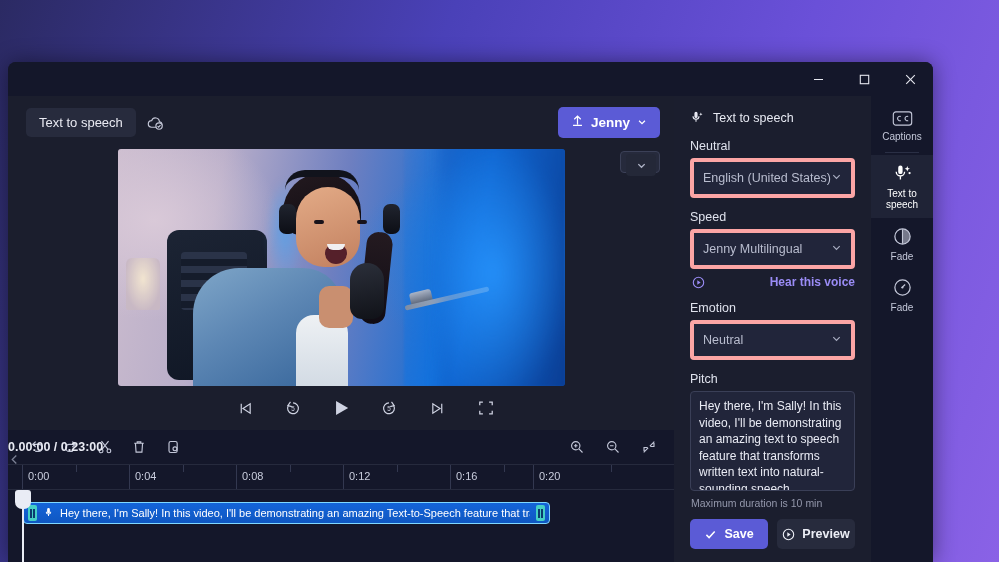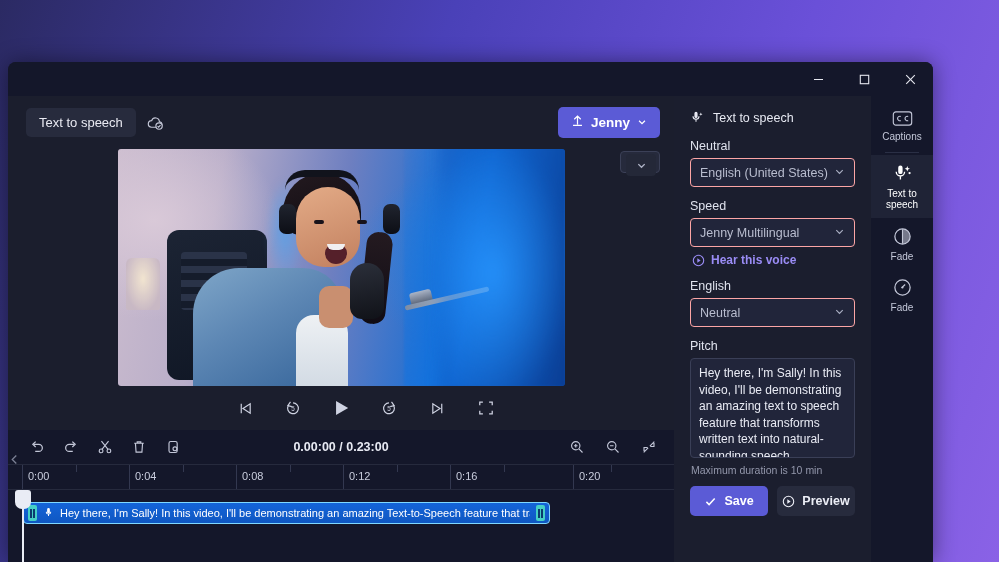--- a/index.html
+++ b/index.html
@@ -199,21 +199,21 @@
   .tl-toolbar {
     height: 34px; flex: 0 0 34px; display: flex; align-items: center;
     padding: 0 14px 0 18px; gap: 12px; position: relative;
   }
   .tl-icon {
     background: none; border: none; color: #c3c7d8; cursor: pointer;
     width: 22px; height: 22px; display: flex; align-items: center; justify-content: center;
     border-radius: 3px;
   }
   .time-readout {
-    position: absolute; left: 0; right: 0; text-align: center;
+    position: absolute; left: 0; right: 0; 
     color: #e8eaf3; font-size: 12.5px; font-weight: 600; pointer-events: none;
   }
   .tl-right { margin-left: auto; display: flex; gap: 14px; z-index: 1; }
   .ruler {
     height: 26px; flex: 0 0 26px; position: relative;
     border-bottom: 1px solid #262a3d; border-top: 1px solid #262a3d;
   }
   .tick { position: absolute; top: 0; height: 100%; border-left: 1px solid #333850; }
   .tick.minor { height: 7px; }
   .tick span {
@@ -247,28 +247,28 @@
   .prop-panel {
     flex: 0 0 197px; background: #1b1e2e;
     padding: 14px 16px 0 16px; overflow: hidden;
     display: flex; flex-direction: column;
   }
   .prop-head { display: flex; align-items: center; gap: 8px; margin-bottom: 14px; }
   .prop-head span { color: #e7e9f2; font-size: 12.5px; }
   .field-label { color: #dfe2ed; font-size: 12.5px; margin-bottom: 5px; }
   .select {
     height: 29px; width: 100%; background: #21253a;
-    border: 1px solid #fca5a5; border-radius: 4px;
-    display: flex; align-items: center; padding: 0 9px;
+    border: 4px solid #fca5a5; border-radius: 4px;
+    display: flex; align-items: center; padding: 16px 9px;
     color: #b9bdcf; font-size: 12.5px; cursor: pointer; margin-bottom: 12px;
   }
   .select .chev { margin-left: auto; color: #a9aec2; }
   .hear-voice {
     display: flex; align-items: center; gap: 6px; color: #9a8cf5;
-    font-size: 12px; font-weight: 600; margin: -6px 0 12px 2px; cursor: pointer;
+    font-size: 12px; font-weight: 600; margin: -6px 0 12px 2px; cursor: pointer; justify-content: space-between;
   }
   .textarea {
     width: 100%; height: 100px; background: #21253a;
     border: 1px solid #3a3f57; border-radius: 4px;
     color: #e9ebf4; font-size: 12px; line-height: 16.6px;
     padding: 6px 8px; overflow: hidden; cursor: text;
     font-family: "Liberation Sans", sans-serif;
   }
   .hint { color: #9397ab; font-size: 10.5px; margin: 6px 0 10px 1px; }
   .prop-actions { display: flex; gap: 9px; }
@@ -497,21 +497,21 @@
             </div>
             <div class="tick minor" style="left: 281.5px;"></div>
             <div class="tick" style="left: 335px;">
               <span>0:12</span>
             </div>
             <div class="tick minor" style="left: 388.5px;"></div>
             <div class="tick" style="left: 442px;">
               <span>0:16</span>
             </div>
             <div class="tick minor" style="left: 495.5px;"></div>
-            <div class="tick" style="left: 565px;">
+            <div class="tick" style="left: 525px;">
               <span>0:20</span>
             </div>
             <div class="tick minor" style="left: 602.5px;"></div>
           </div>
 
         <div class="track-area">
           <div class="clip">
             <div class="clip-handle">
                 <i></i>
                 <i></i>
@@ -570,21 +570,21 @@
       <div class="hear-voice">
         <span style="display:flex">
           <svg width="13" height="13" viewBox="0 0 14 14" fill="none" stroke="currentColor" stroke-width="1.2">
               <circle cx="7" cy="7" r="5.6"></circle>
               <path d="M5.7 4.6l3.6 2.4-3.6 2.4z" fill="currentColor" stroke="none"></path>
             </svg>
         </span>
         <span>Hear this voice</span>
       </div>
 
-      <div class="field-label">English</div>
+      <div class="field-label">Emotion</div>
       <div class="select">
         <span>Neutral</span>
         <span class="chev">
           <svg width="11" height="11" viewBox="0 0 12 12" fill="none" stroke="currentColor" stroke-width="1.3">
               <path d="M2.5 4.5L6 8l3.5-3.5"></path>
             </svg>
         </span>
       </div>
 
       <div class="field-label">Pitch</div>

